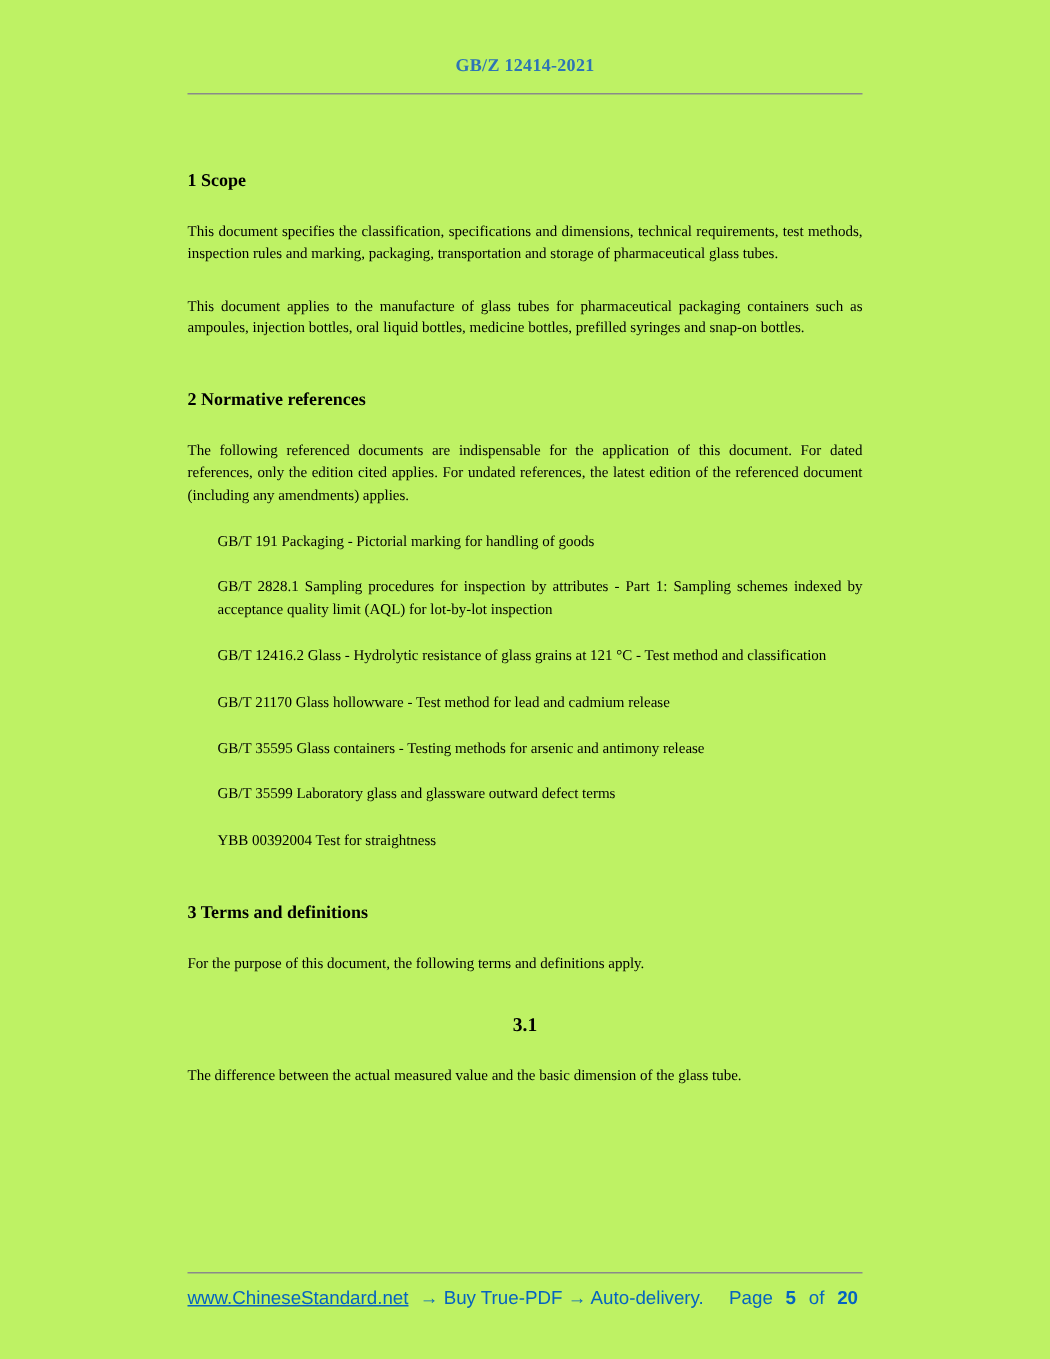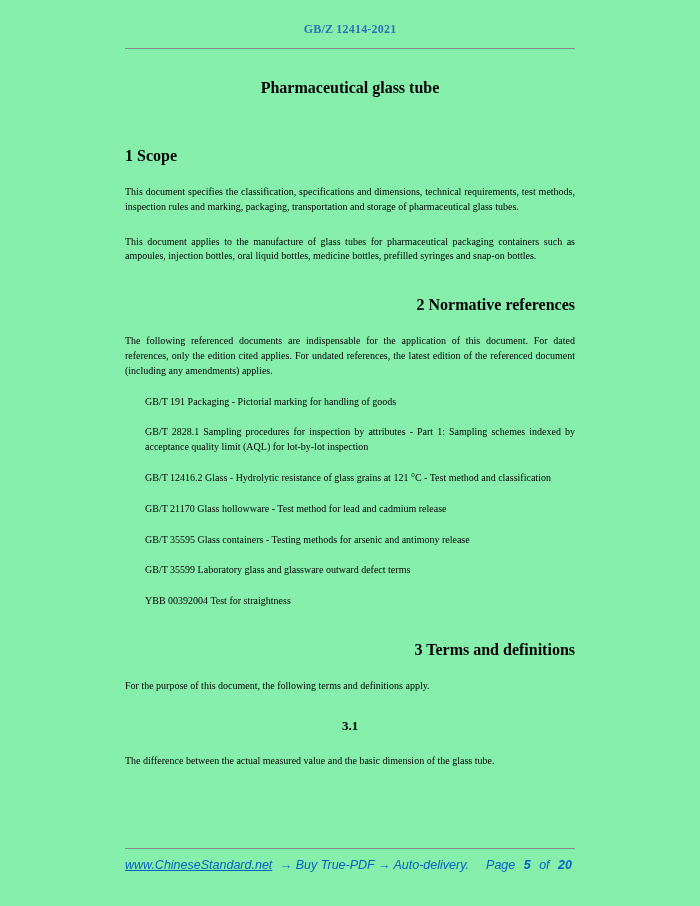--- a/index.html
+++ b/index.html
@@ -1,23 +1,23 @@
 <!DOCTYPE html>
 <html><head>
 <meta charset="utf-8">
 <style>
   html, body { margin: 0; padding: 0; background: #ffffff; }
   .page {
     position: relative;
     width: 700px;
     height: 906px;
     margin: 0 auto;
-    background: #86efac;
+    background: #bef264;
     box-sizing: border-box;
-    padding: 22px 125px 0 125px;
+    padding: 36px 125px 0 125px;
     font-family: "Liberation Serif", serif;
     color: #000000;
     overflow: hidden;
   }
   .header-text {
     text-align: center;
     color: #2e74b5;
     font-weight: bold;
     font-size: 12px;
     letter-spacing: 0.2px;
@@ -27,25 +27,25 @@
     border-top: 1px solid #8a8a8a;
     margin: 11px 0 0 0;
   }
   .doc-title {
     text-align: center;
     font-size: 16px;
     font-weight: bold;
     margin: 30px 0 0 0;
   }
   .section-heading {
-    font-size: 16px;
+    font-size: 12px;
     font-weight: bold;
     margin: 50px 0 0 0;
   }
-  .section-heading.tight { margin-top: 32px; text-align: right; }
+  .section-heading.tight { margin-top: 32px; }
   .body-p {
     font-size: 10px;
     line-height: 1.48;
     text-align: justify;
     margin: 20px 0 0 0;
   }
   .body-p.follow { }
   .ref-item {
     font-size: 10px;
     line-height: 1.48;
@@ -69,42 +69,40 @@
     right: 125px;
     bottom: 34px;
     border-top: 1px solid #8a8a8a;
     padding-top: 9px;
     display: flex;
     justify-content: space-between;
     align-items: baseline;
     font-family: "Liberation Sans", sans-serif;
     font-size: 12.5px;
     color: #0563c1;
-    font-style: italic;
   }
   .footer-left { white-space: nowrap; }
   .footer-link {
     color: #0563c1;
     text-decoration: underline;
     cursor: pointer;
   }
   .footer-tagline { margin-left: 4px; }
   .page-indicator { white-space: nowrap; }
   .page-indicator .num { font-weight: bold; margin: 0 3px; }
   .page-indicator .lbl { margin: 0 2px; }
 </style>
 </head>
 <body>
 
 <div class="page">
 
   <div class="header-text">GB/Z 12414-2021</div>
   <hr class="header-rule">
 
-  <div class="doc-title">Pharmaceutical glass tube</div>
 
   <div class="section-heading">1 Scope</div>
 
   <p class="body-p">This document specifies the classification, specifications and dimensions, technical requirements, test methods, inspection rules and marking, packaging, transportation and storage of pharmaceutical glass tubes.</p>
 
   <p class="body-p follow">This document applies to the manufacture of glass tubes for pharmaceutical packaging containers such as ampoules, injection bottles, oral liquid bottles, medicine bottles, prefilled syringes and snap-on bottles.</p>
 
   <div class="section-heading tight">2 Normative references</div>
 
   <p class="body-p">The following referenced documents are indispensable for the application of this document. For dated references, only the edition cited applies. For undated references, the latest edition of the referenced document (including any amendments) applies.</p>

